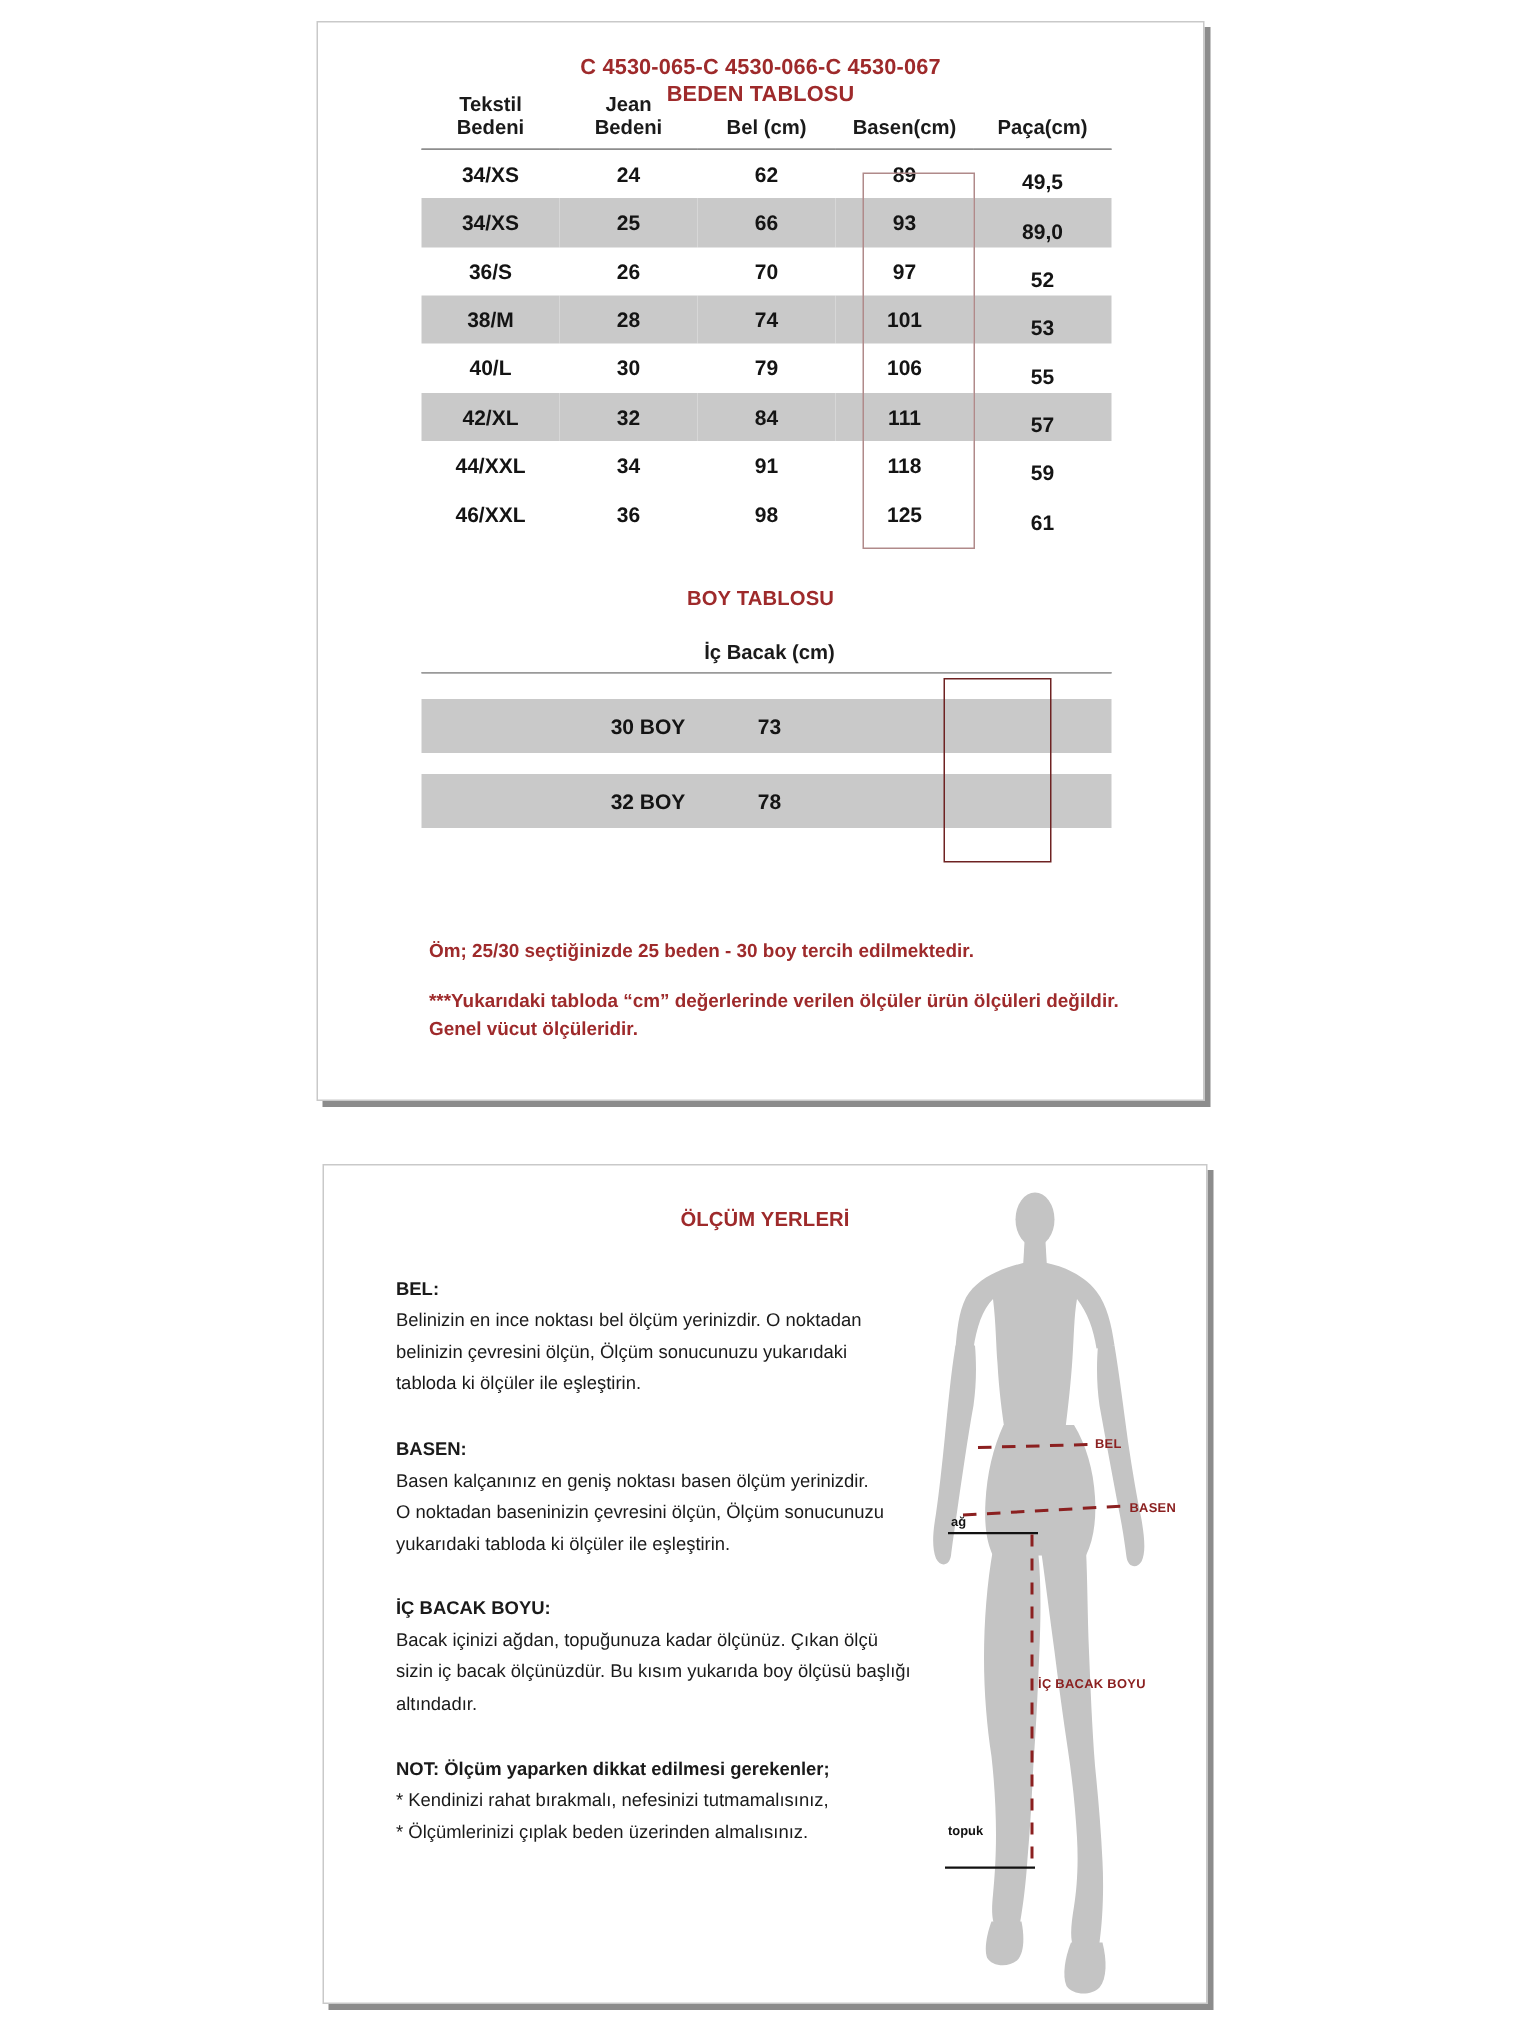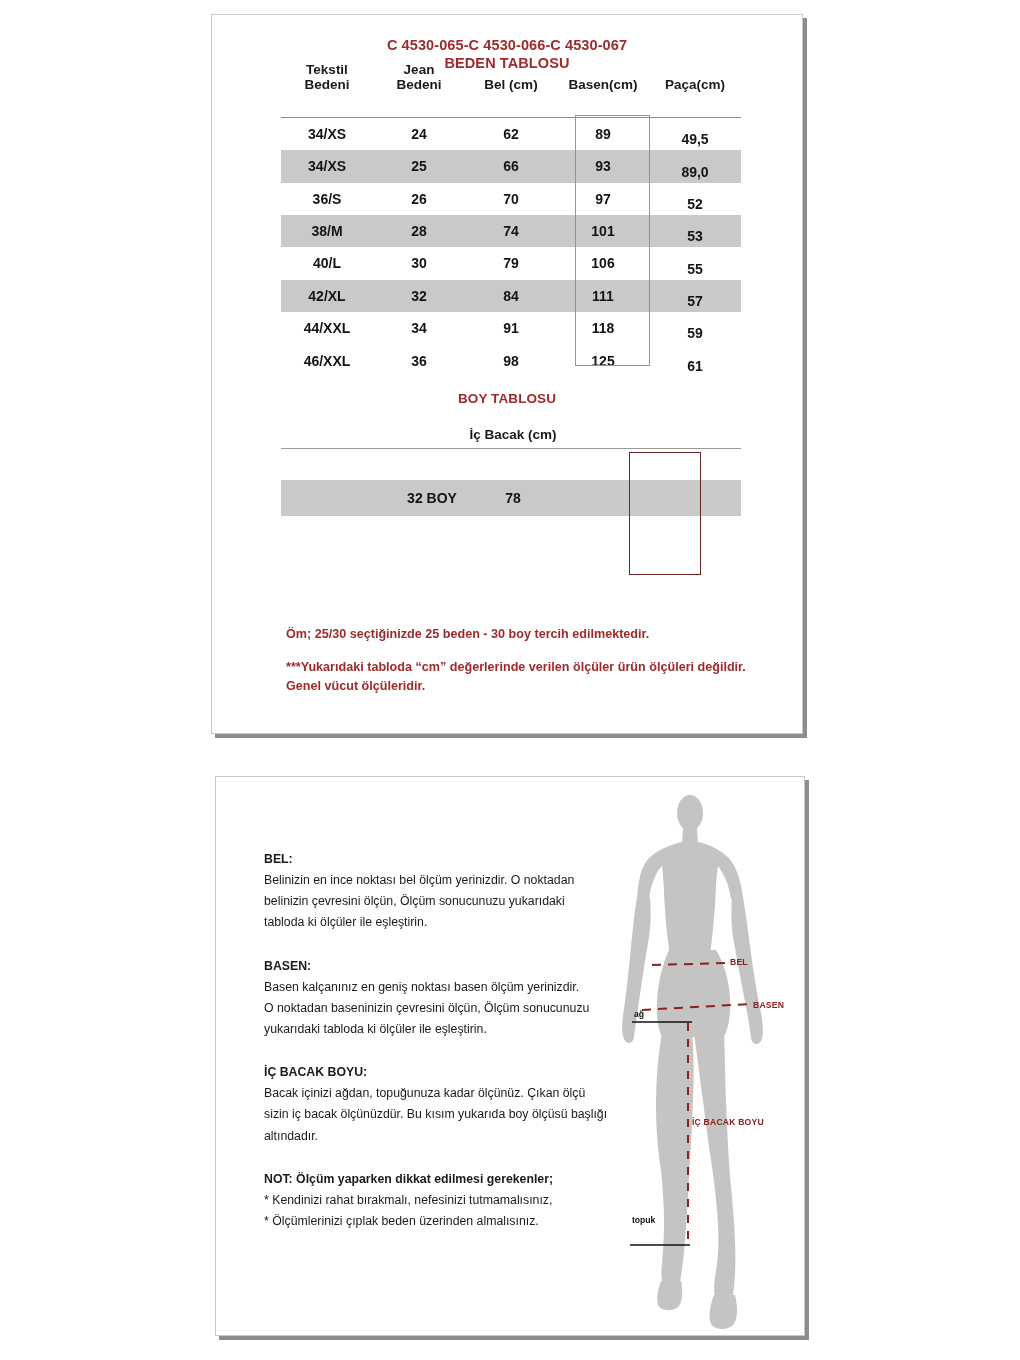--- a/index.html
+++ b/index.html
@@ -36,21 +36,21 @@
 
   
   #size-table {
     position: absolute;
     left: 69px; top: 47px;
     width: 460px;
   }
   #size-table table { border-collapse: collapse; width: 100%; table-layout: fixed; }
   #size-table thead th {
     font-size: 13.5px; font-weight: bold; color: #1a1a1a;
-    padding: 0 0 25px 0; text-align: center; vertical-align: bottom;
+    padding: 0 0 7px 0; text-align: center; vertical-align: bottom;
     line-height: 1.12;
   }
   #size-table thead tr { border-bottom: 1.5px solid #8d8d8d; }
   #size-table tbody td {
     font-size: 14px; font-weight: bold; color: #141414;
     text-align: center; height: 32.4px; vertical-align: middle;
   }
   #size-table tbody tr.shaded td { background: #c9c9c9; }
   #size-table td.col-tekstil { width: 88px; }
   #size-table td.col-jean    { width: 84px; }
@@ -264,20 +264,26 @@
             <th class="bh-4"></th>
           </tr>
         </thead>
         <tbody id="boy-table-body">
             <tr class="spacer">
               <td></td>
               <td></td>
               <td></td>
               <td></td>
             </tr>
+            <tr>
+              <td class="bc-1"></td>
+              <td class="bc-2">30 BOY</td>
+              <td class="bc-3">73</td>
+              <td class="bc-4"></td>
+            </tr>
             <tr class="gap">
               <td></td>
               <td></td>
               <td></td>
               <td></td>
             </tr>
             <tr>
               <td class="bc-1"></td>
               <td class="bc-2">32 BOY</td>
               <td class="bc-3">78</td>
@@ -295,20 +301,21 @@
       </div>
       <div class="note-block">
         <div> ***Yukarıdaki tabloda “cm” değerlerinde verilen ölçüler ürün ölçüleri değildir.</div>
         <div> Genel vücut ölçüleridir.</div>
       </div>
     </div>
   </div>
 
   <div class="panel" id="panel-howto">
 
+    <div class="red-title" id="olcum-yerleri-title">ÖLÇÜM YERLERİ</div>
 
     <div id="howto-text">
         <div class="sec">
           <div class="sec-head">BEL:</div>
           <div class="sec-body bullet">Belinizin en ince noktası bel ölçüm yerinizdir. O noktadan</div>
           <div class="sec-body bullet">belinizin çevresini ölçün, Ölçüm sonucunuzu yukarıdaki</div>
           <div class="sec-body bullet">tabloda ki ölçüler ile eşleştirin.</div>
         </div>
         <div class="sec">
           <div class="sec-head">BASEN:</div>

